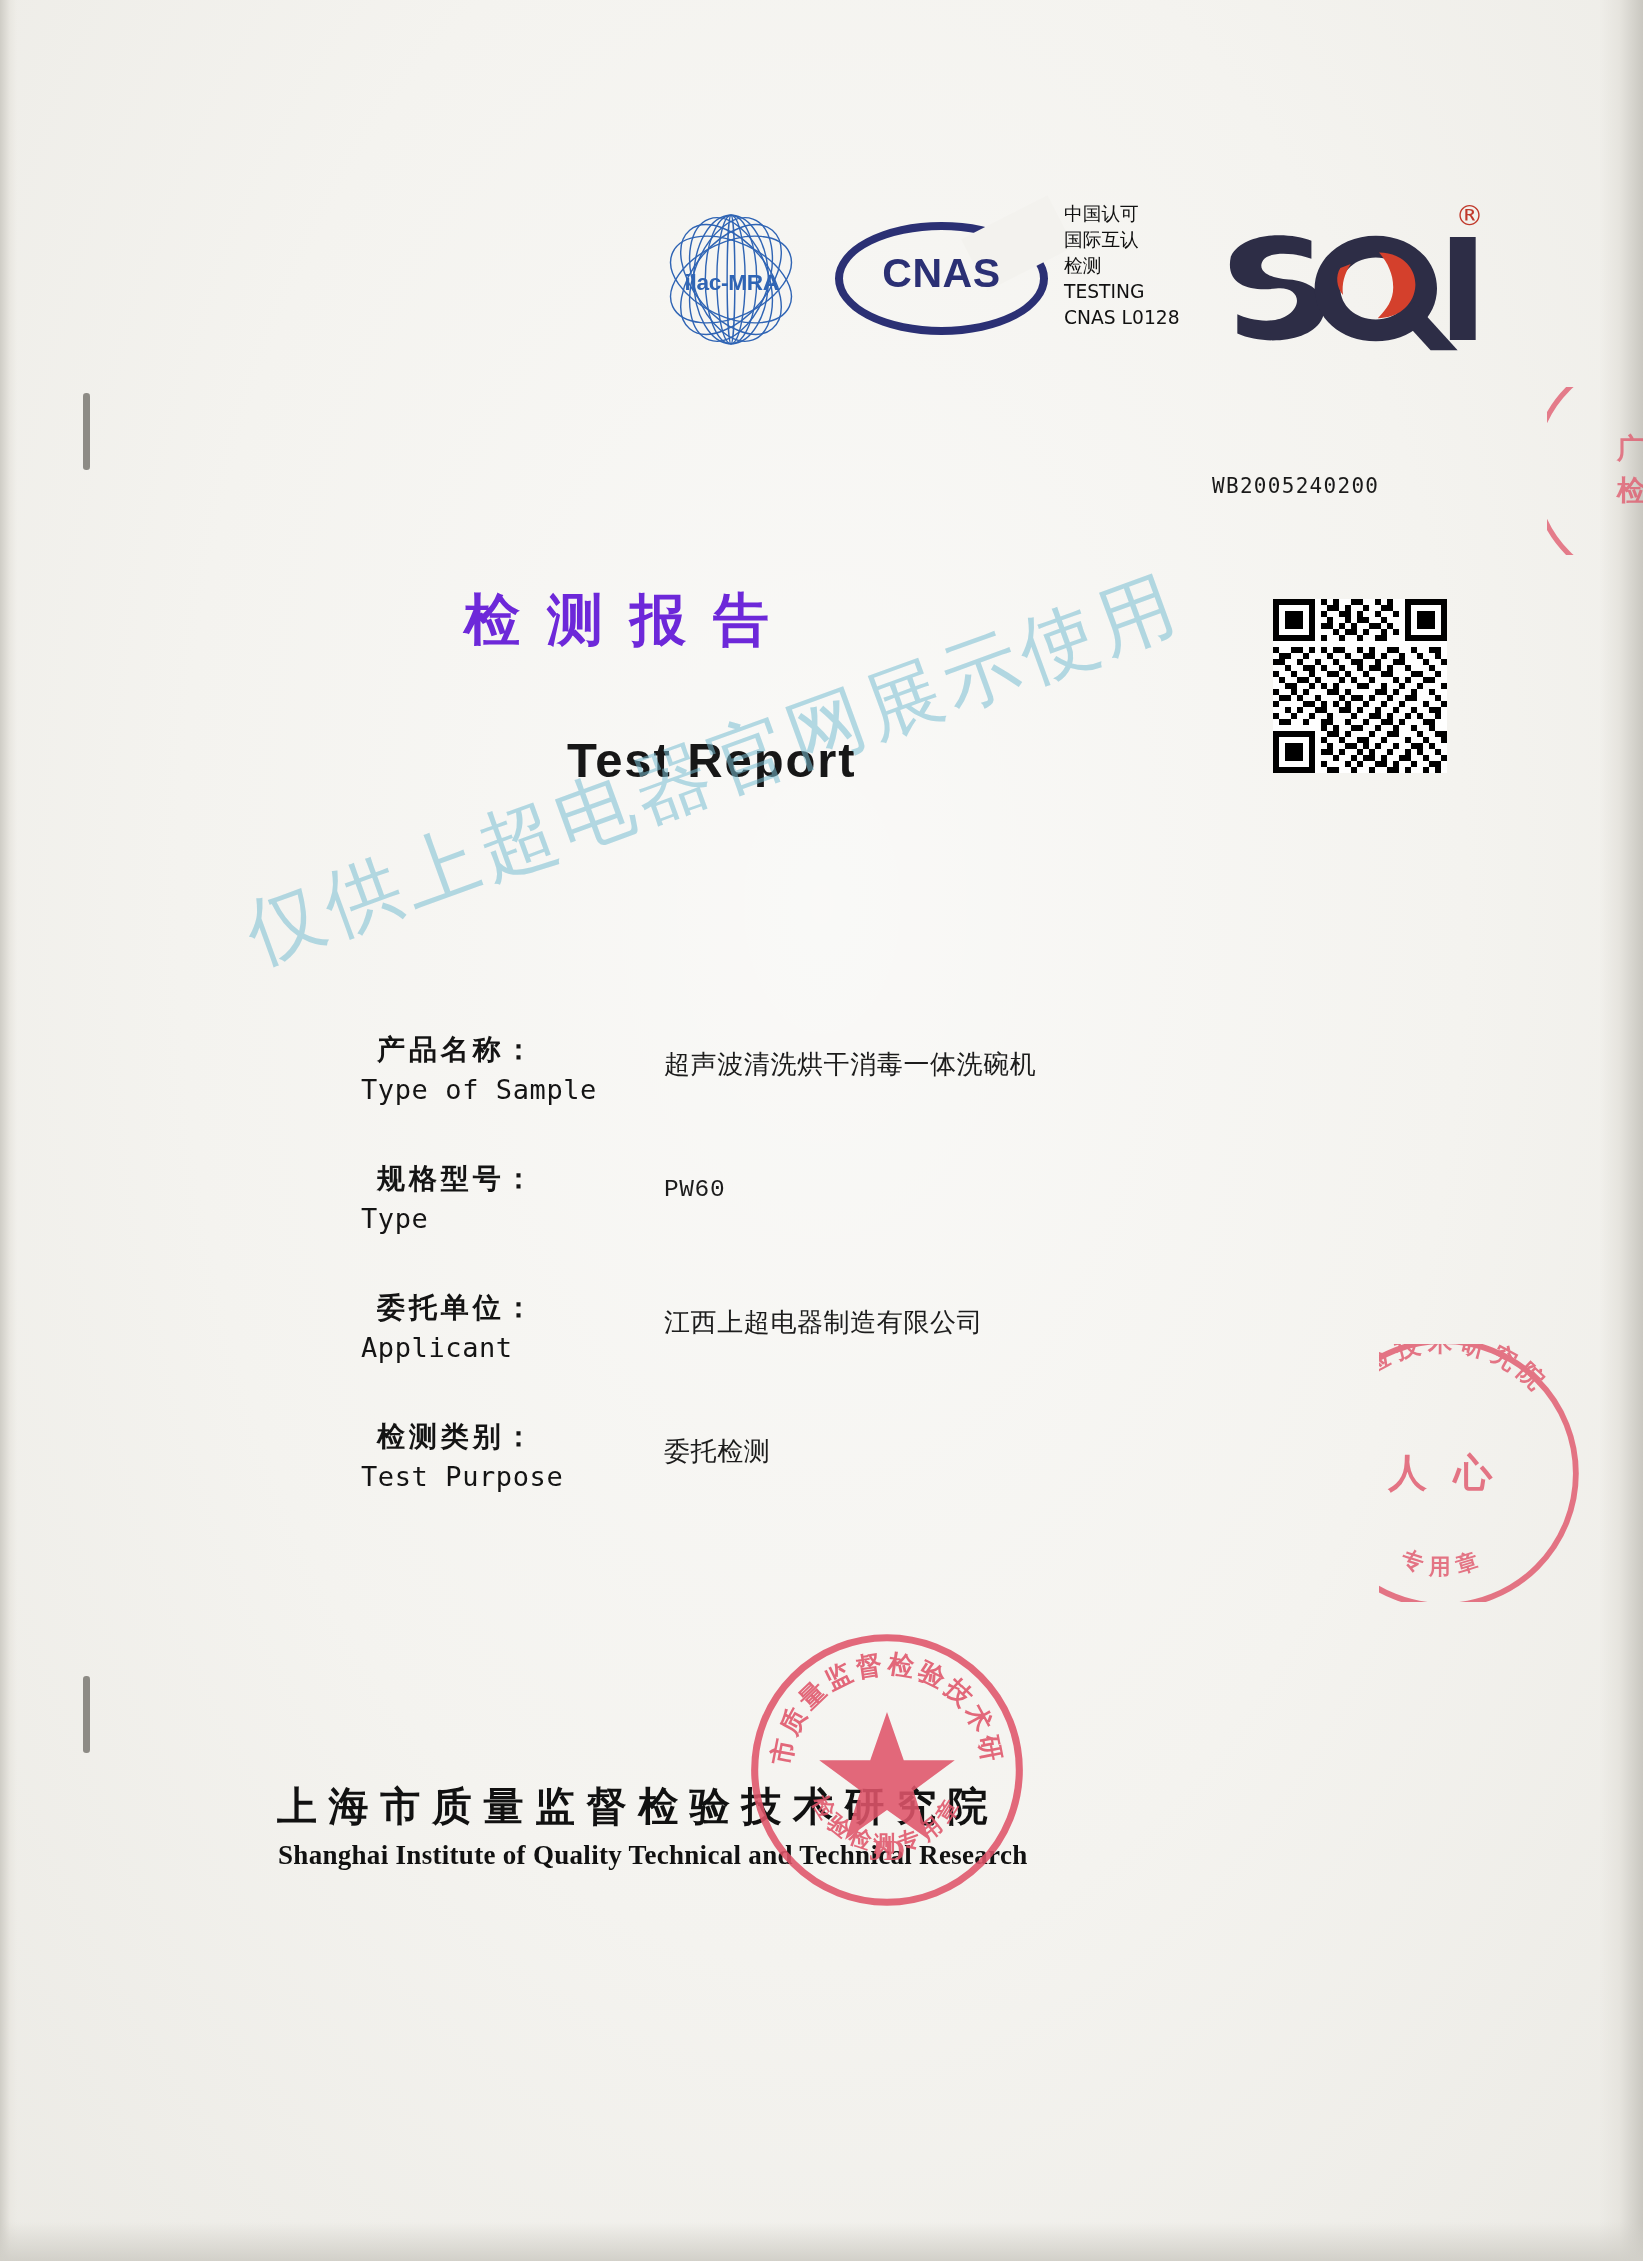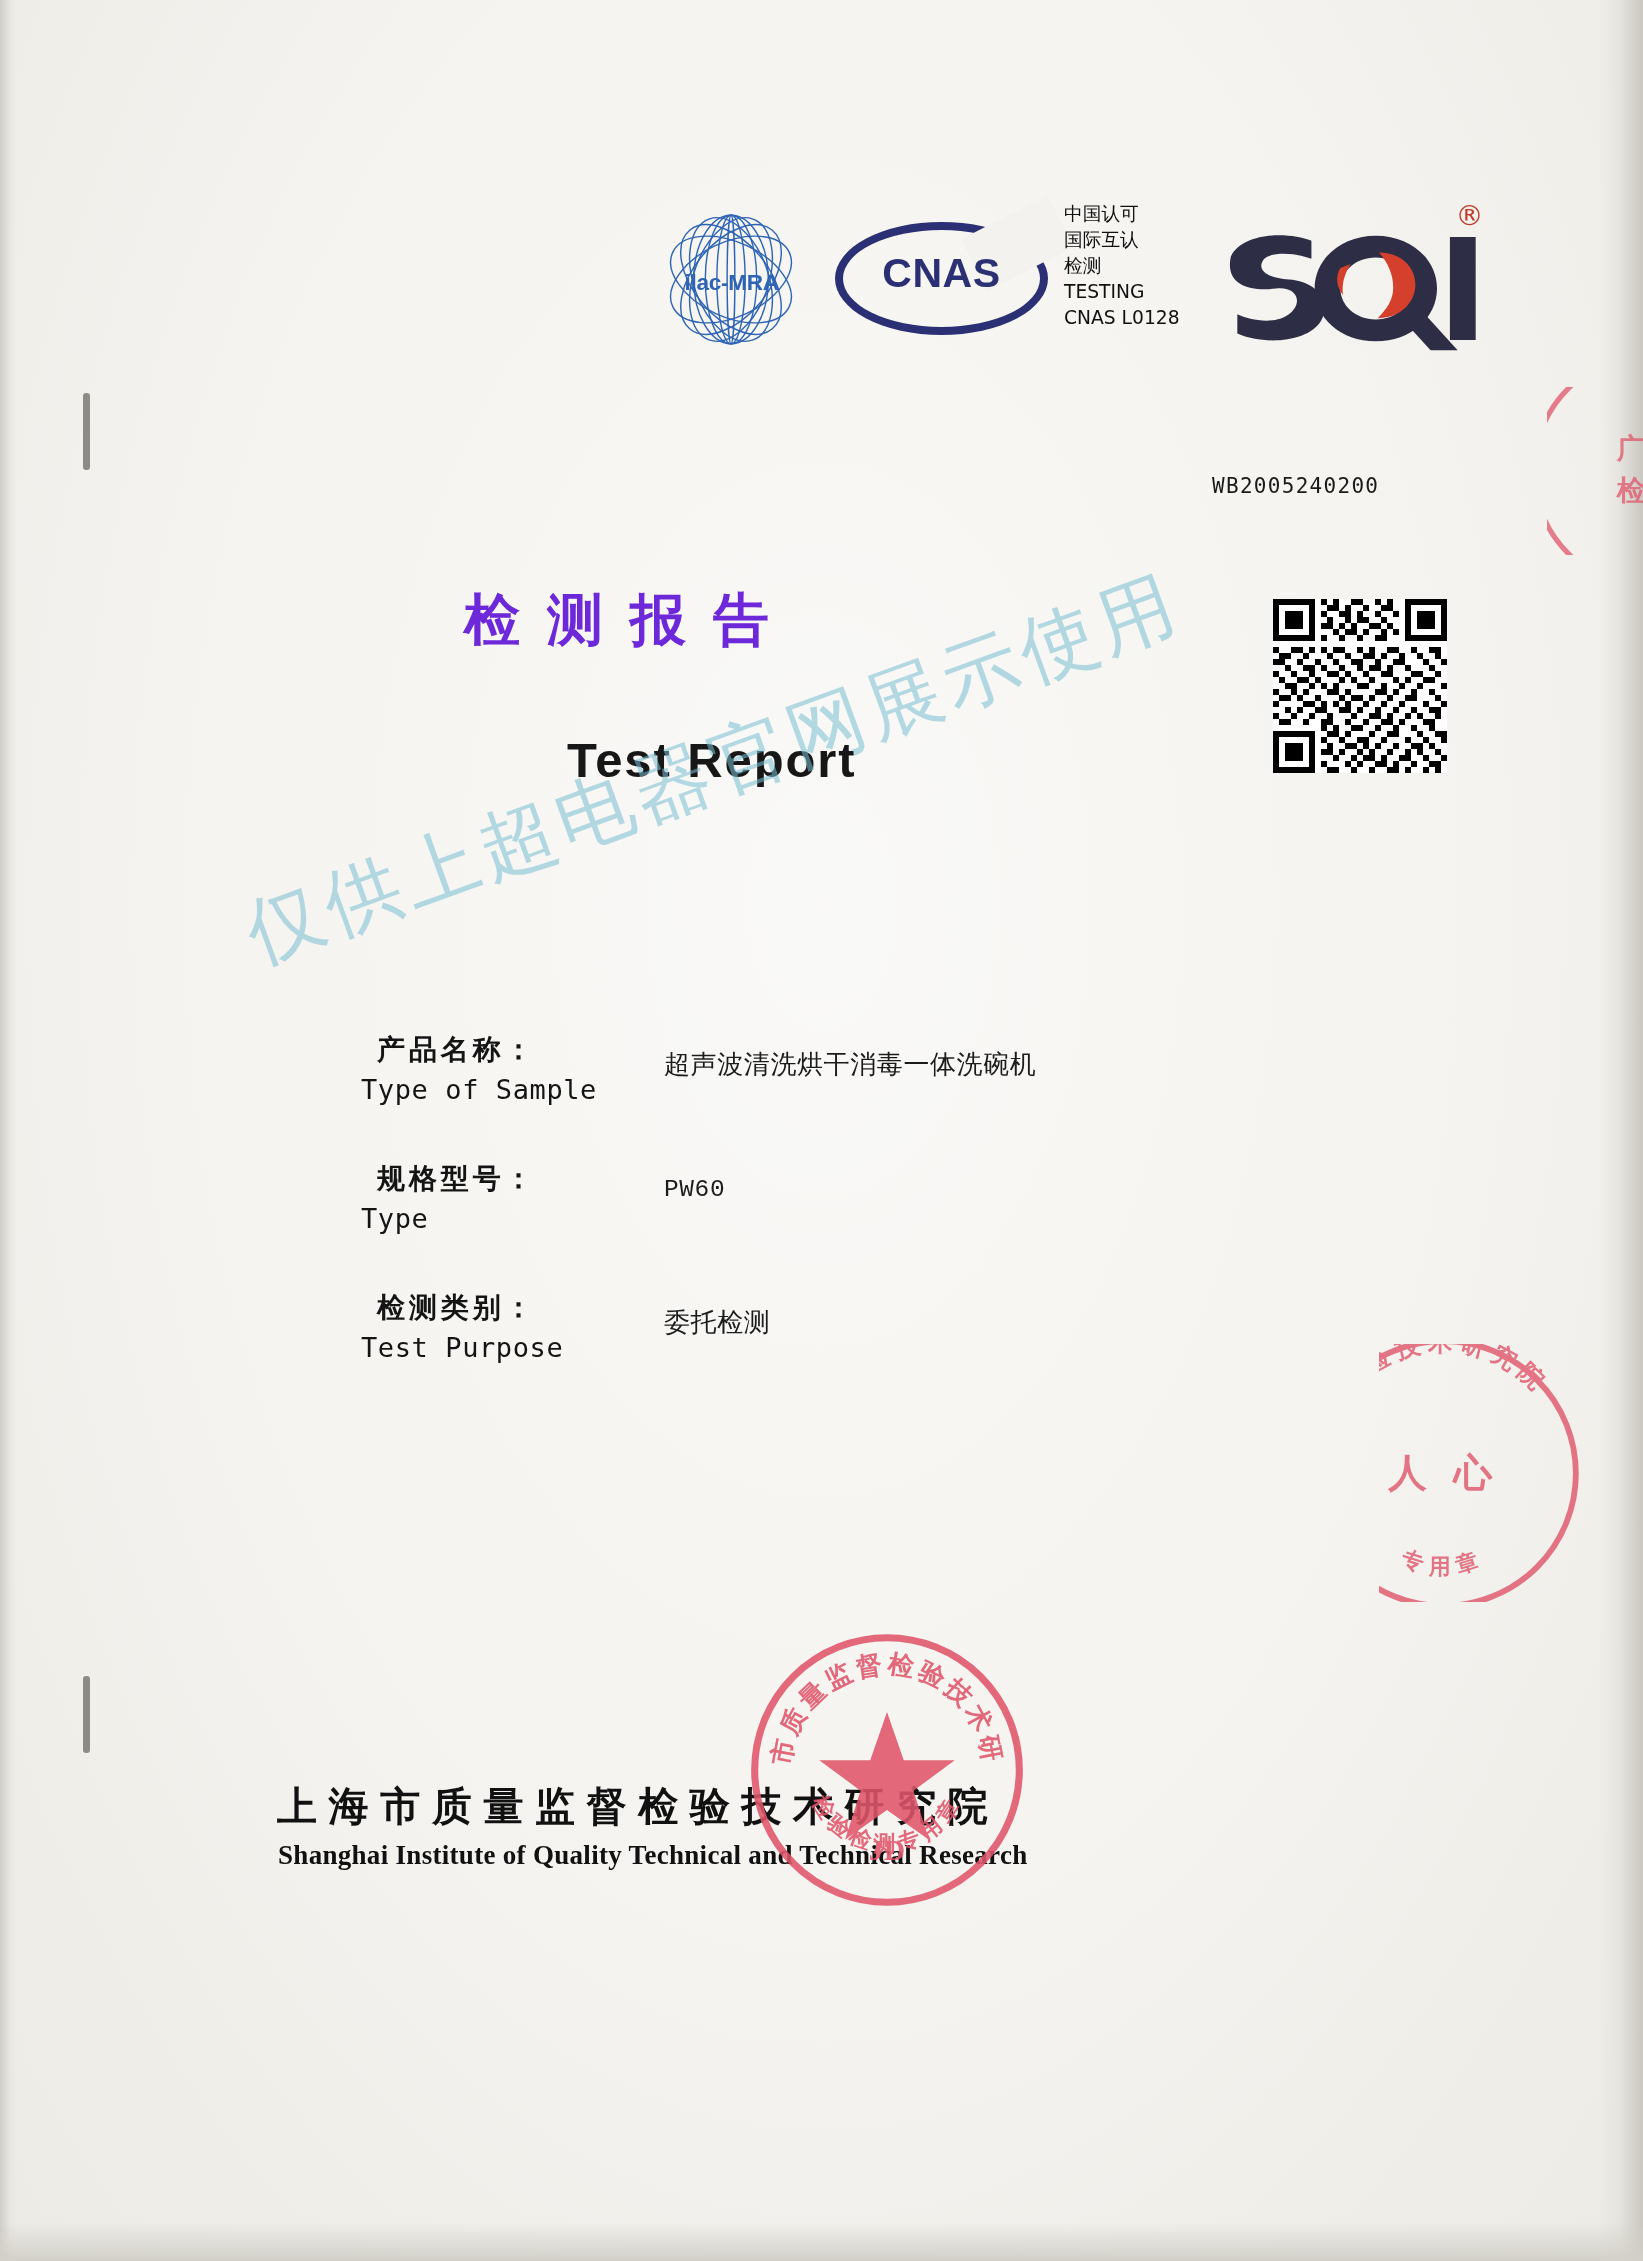--- a/index.html
+++ b/index.html
@@ -604,20 +604,25 @@
       <div class="label-en">Type of Sample</div>
       <div class="value">超声波清洗烘干消毒一体洗碗机</div>
     </div>
 
     <div class="field">
       <div class="label-cn">规格型号：</div>
       <div class="label-en">Type</div>
       <div class="value mono">PW60</div>
     </div>
 
+    <div class="field">
+      <div class="label-cn">委托单位：</div>
+      <div class="label-en">Applicant</div>
+      <div class="value">江西上超电器制造有限公司</div>
+    </div>
 
     <div class="field">
       <div class="label-cn">检测类别：</div>
       <div class="label-en">Test Purpose</div>
       <div class="value">委托检测</div>
     </div>
   </div>
 
   <div class="watermark">仅供上超电器官网展示使用</div>
 

